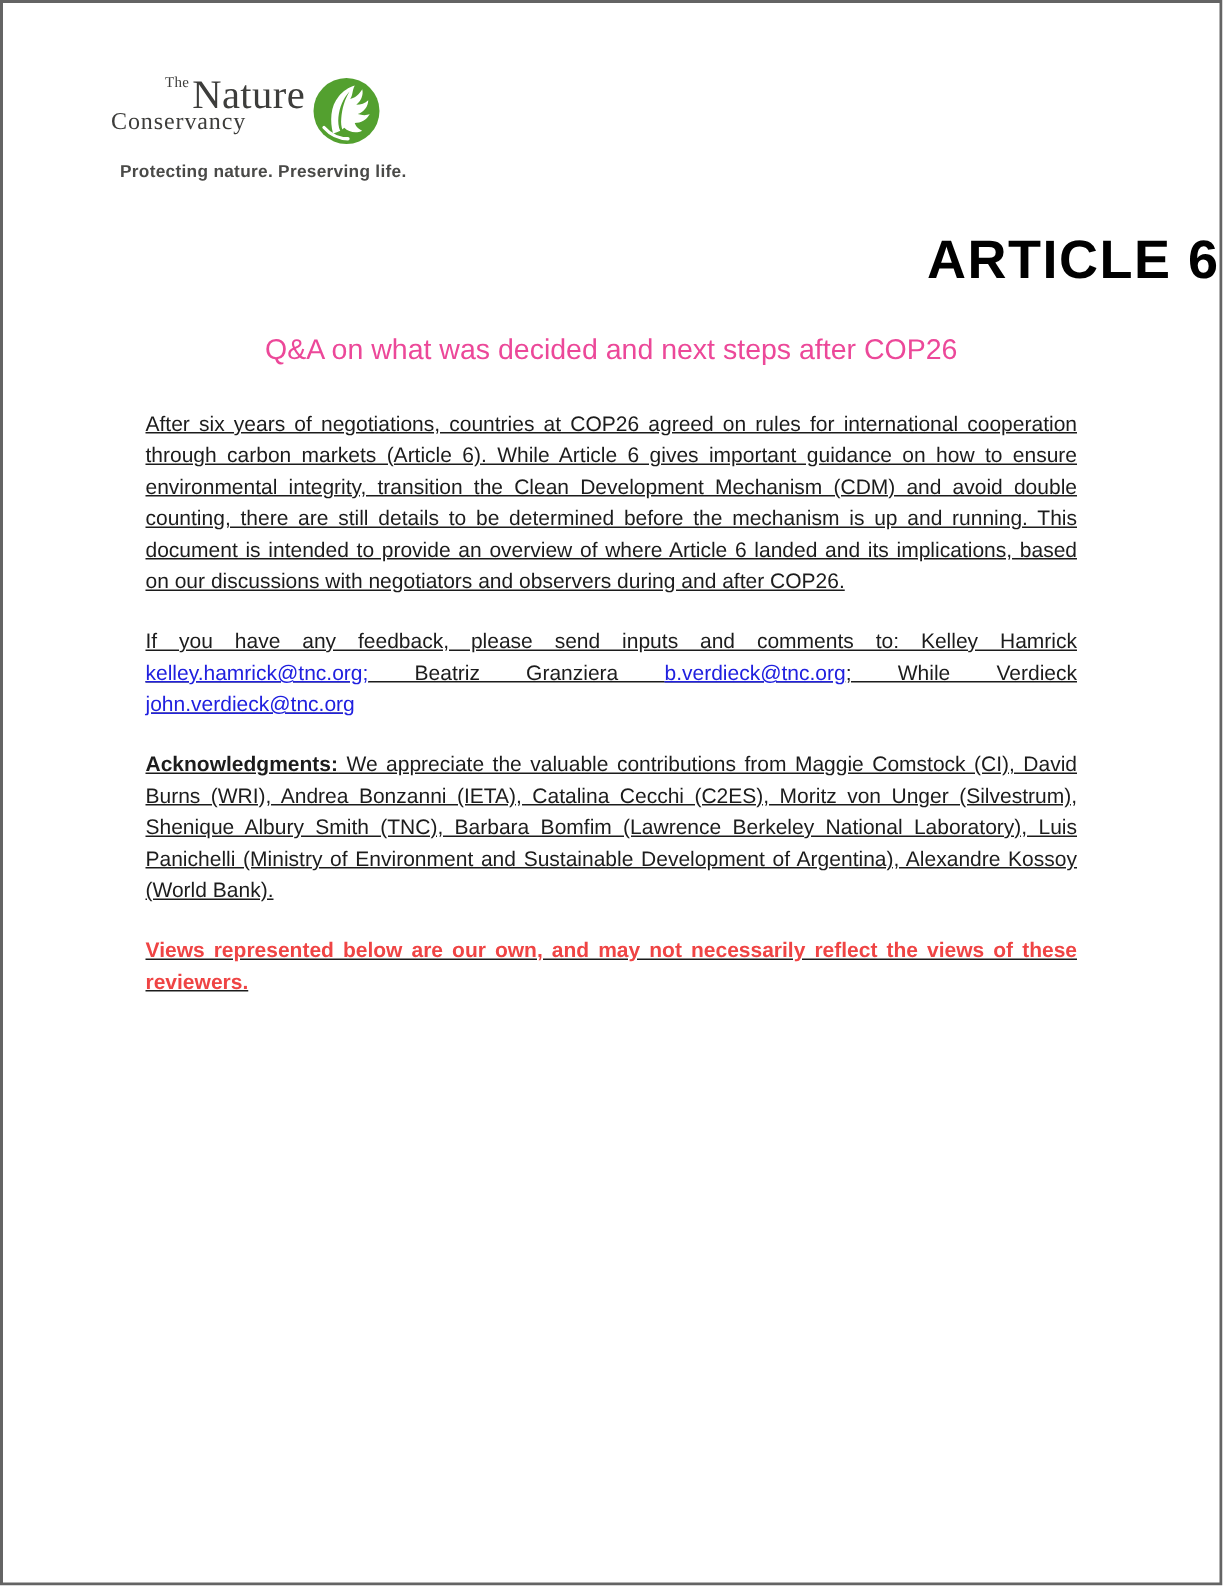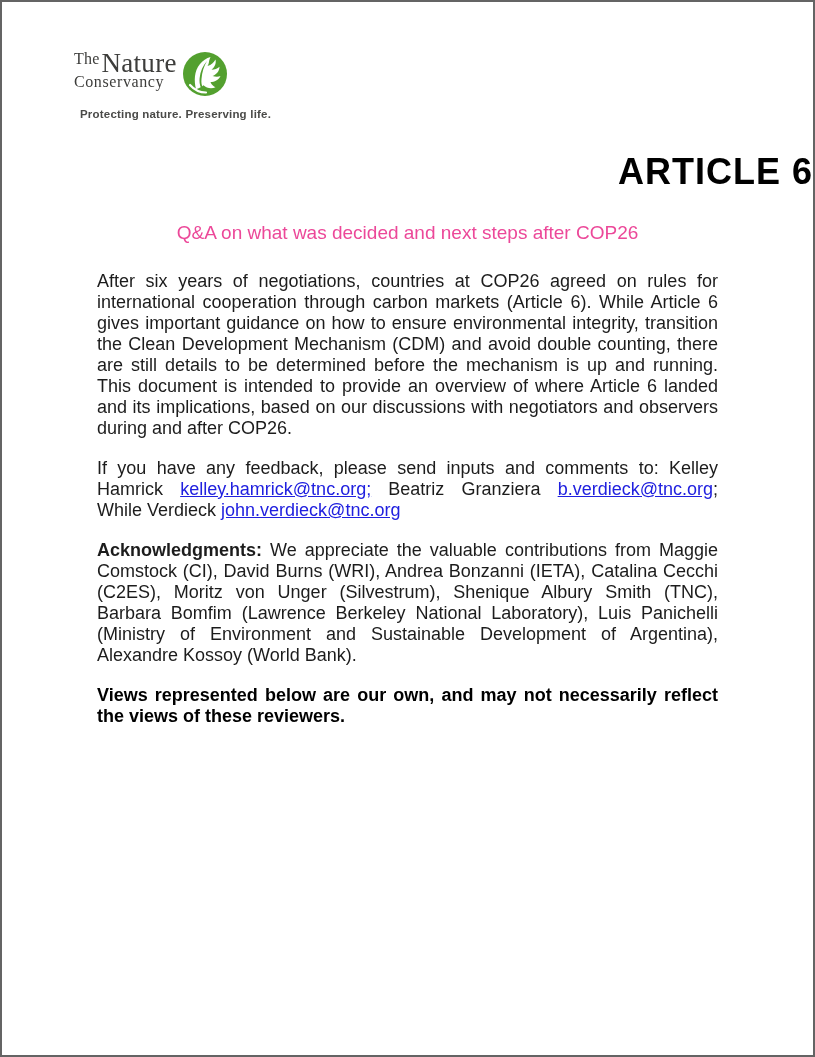--- a/index.html
+++ b/index.html
@@ -28,24 +28,25 @@
     align-items: flex-start;
   }
   .wordmark {
     font-family: "Liberation Serif", serif;
     color: #3d3d3b;
     line-height: 1;
     margin-right: 5px;
   }
   .brand-line1 { display: flex; align-items: flex-start; }
   .brand-the {
-    font-size: 16px;
+    font-size: 10px;
     margin-top: 1px;
     margin-right: 2px;
     letter-spacing: 0.2px;
+    margin-left: 36px;
   }
   .brand-nature {
     font-size: 27px;
     letter-spacing: 0.3px;
   }
   .brand-conservancy {
     font-size: 16px;
     margin-top: -3px;
     letter-spacing: 0.6px;
   }
@@ -69,35 +70,36 @@
   }
   .doc-subtitle {
     margin-top: 29px;
     text-align: center;
     font-size: 19px;
     color: #ec4899;
   }
   
   .doc-body {
     margin: 27px 95px 0 95px;
-    font-size: 18px;
+    font-size: 14px;
     line-height: 21px;
     color: #1c1c1c;
     text-align: justify;
+    text-decoration: underline;
   }
   .doc-body p { margin: 0 0 0 0; }
   .doc-body p + p { margin-top: 19px; }
   .email-link {
     color: #2020df;
     text-decoration: underline;
     cursor: pointer;
   }
   .bold { font-weight: bold; }
   .disclaimer {
-    color: #000000;
+    color: #ef4444;
     font-weight: bold;
   }
 </style>
 </head>
 <body>
 
 <div class="page">
 
   <div class="logo-block">
     <div class="logo-row">

